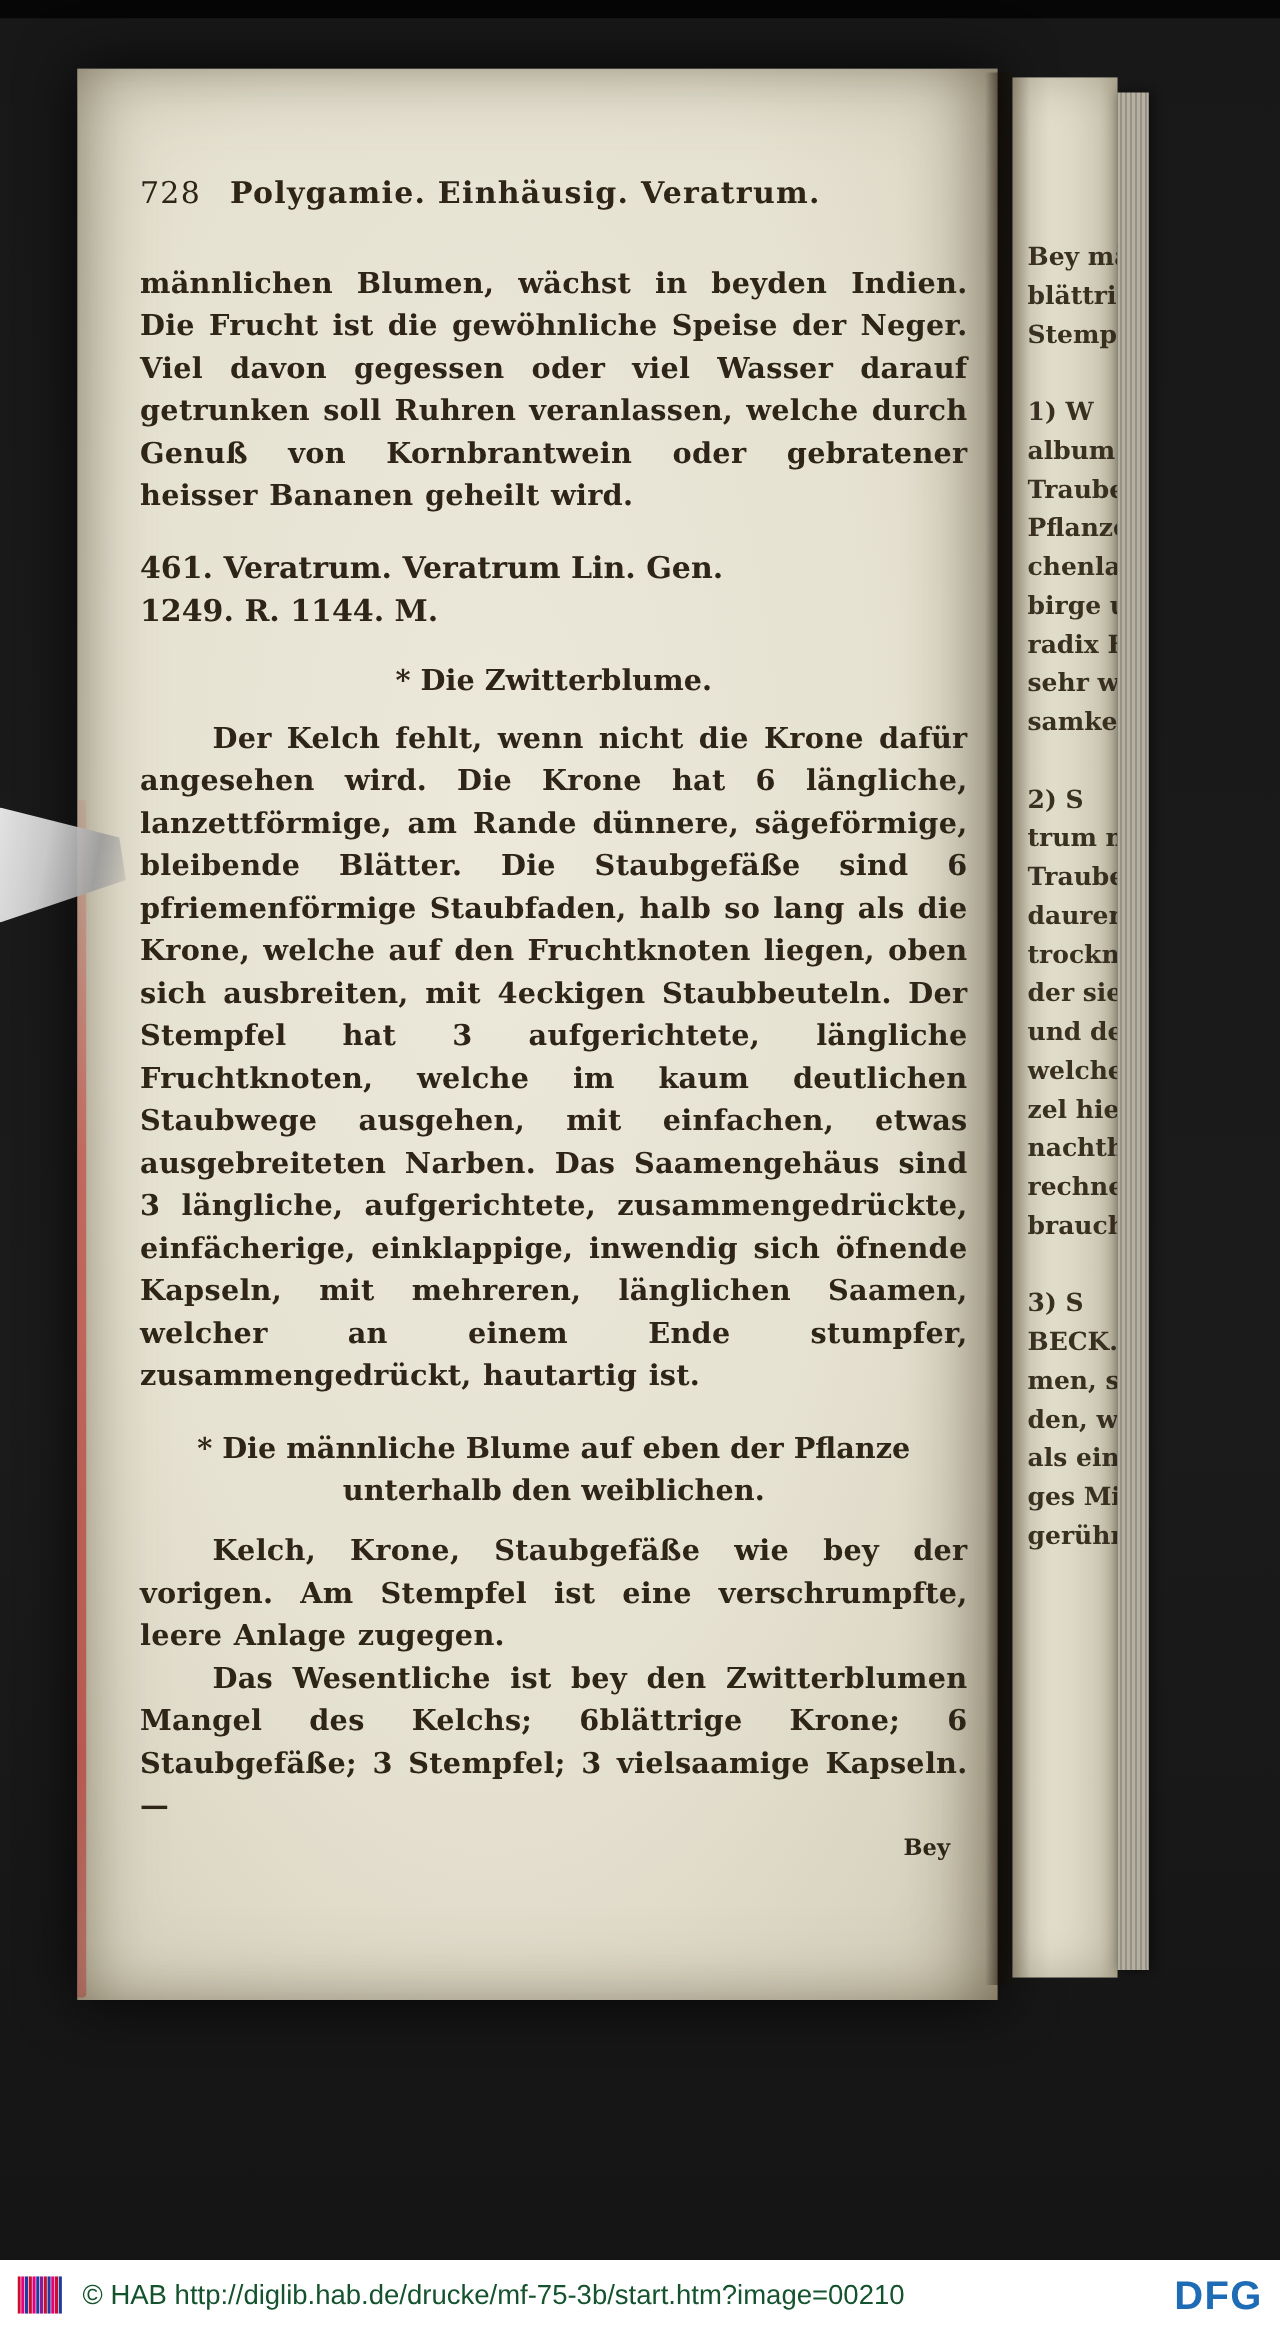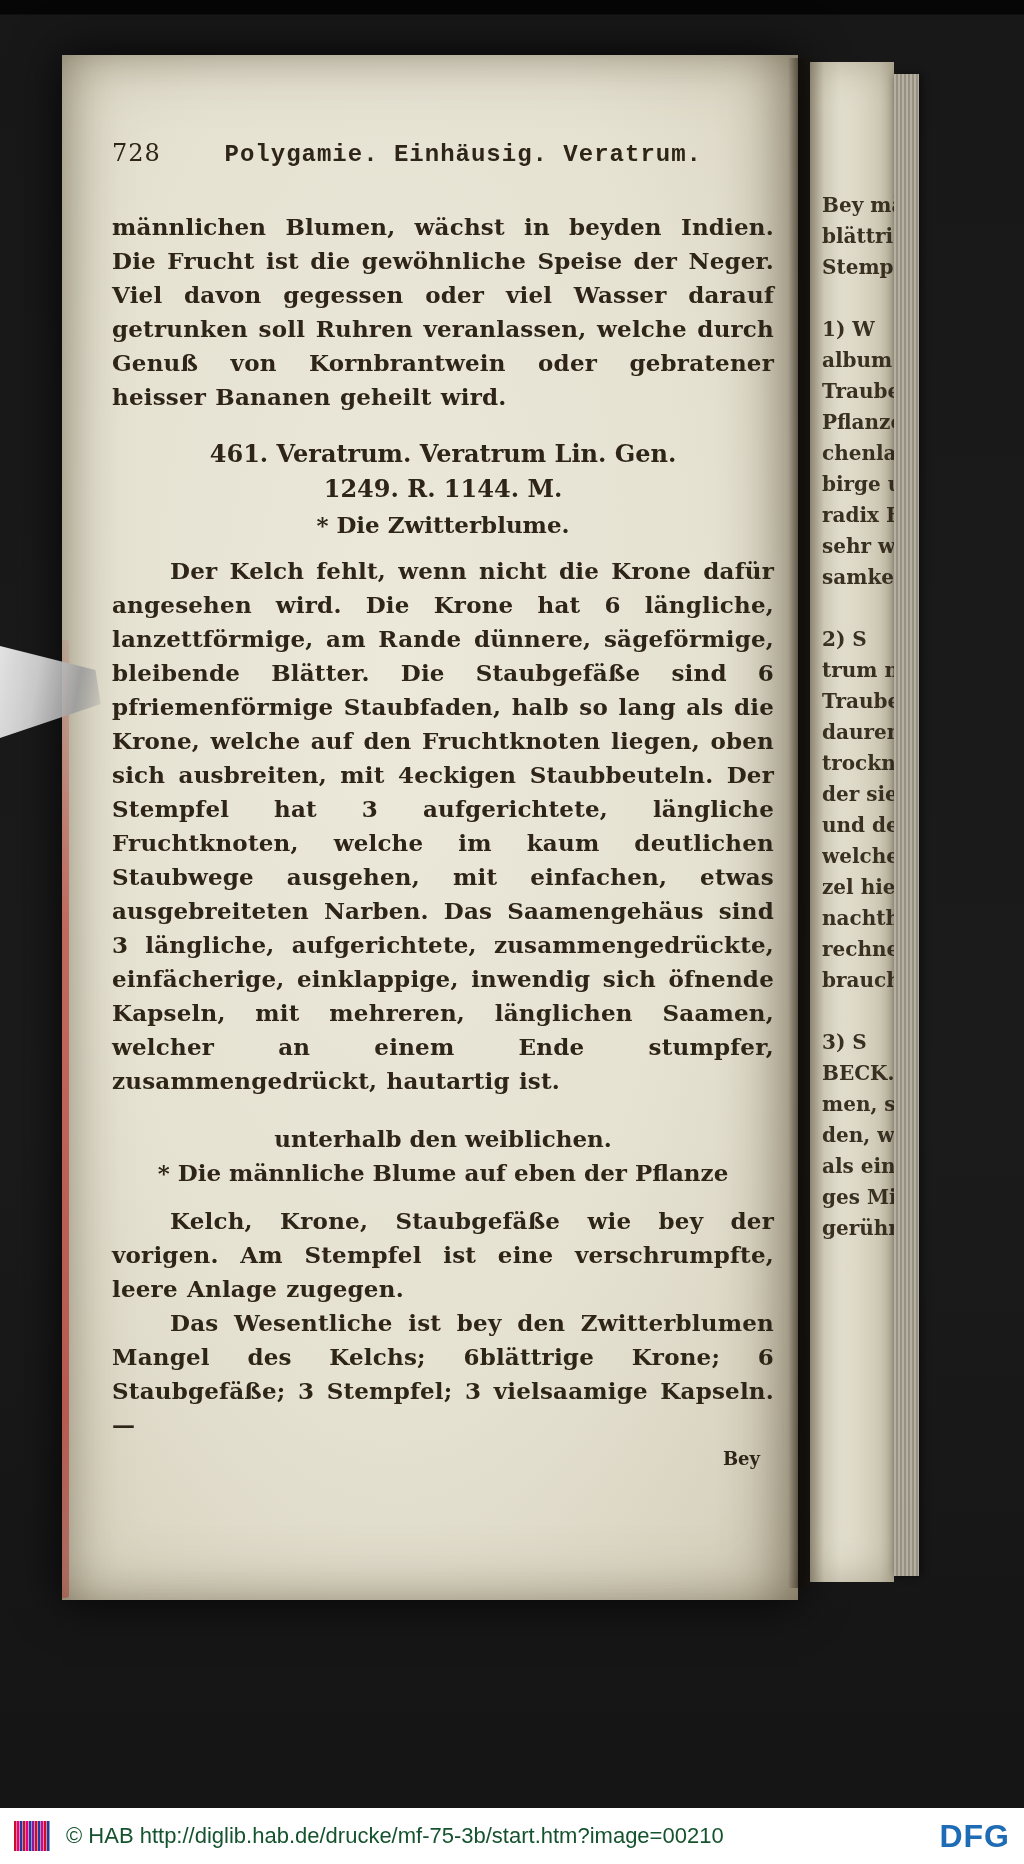--- a/index.html
+++ b/index.html
@@ -16,28 +16,28 @@
                 inset -34px 0 55px -22px rgba(60,45,25,0.50),
                 inset 26px 0 45px -22px rgba(85,75,50,0.45); }
   .red-edge { position:absolute; left:0; top:585px; width:7px; height:958px;
     background:linear-gradient(180deg, rgba(205,105,95,0.15), rgba(198,82,74,0.75) 30%, rgba(186,70,64,0.8) 80%, rgba(170,60,55,0.5));
     border-radius:0 3px 3px 0; }
 
   .text-block { position:absolute; left:50px; top:84px; width:662px; color:#2e2418; }
   .header-row { display:flex; align-items:baseline; font-size:24px; font-weight:bold;
                 margin-bottom:42px; letter-spacing:1px; }
   .pagenum { width:72px; font-weight:normal; }
-  .running { flex:1; text-align:right;font-family:Liberation Mono, monospace; }
+  .running { flex:1; text-align:left; }
   .hspacer { width:72px; }
 
   .para { font-size:23px; font-weight:bold; line-height:34px; text-align:justify;
           letter-spacing:0.2px; word-spacing:1px; }
   .indent { text-indent:58px; }
   .mb { margin-bottom:22px; }
-  .heading { text-align:center; font-size:24px; font-weight:bold; line-height:35px; margin-bottom:2px; }
+  .heading { font-size:24px; font-weight:bold; line-height:35px; margin-bottom:22px; }
   .subhead { text-align:center; font-size:23px; font-weight:bold; line-height:34px; margin-bottom:12px; }
   .subhead.two { margin-top:24px; margin-bottom:14px; }
   .catchword { text-align:right; font-size:18px; font-weight:bold; line-height:34px; padding-right:14px; }
 
   
   .gutter { position:absolute; left:788px; top:58px; width:28px; height:1530px;
     background:linear-gradient(90deg, rgba(0,0,0,0) 0%, rgba(20,12,5,0.55) 45%, rgba(25,18,8,0.35) 70%, rgba(0,0,0,0) 100%); }
   .page-right { position:absolute; left:810px; top:62px; width:84px; height:1520px; overflow:hidden;
     background:linear-gradient(90deg, #9a9280 0, #d9d4c2 14px, #e4e0cf 30px, #d7d2bf 70px, #c2bca8 100%);
     box-shadow: inset 0 0 40px rgba(90,80,55,0.35); }
@@ -83,22 +83,22 @@
       <div class="heading">
         <div>461. Veratrum. Veratrum Lin. Gen.</div>
         <div>1249. R. 1144. M.</div>
       </div>
 
       <div class="subhead">* Die Zwitterblume.</div>
 
       <p class="para indent">Der Kelch fehlt, wenn nicht die Krone dafür angesehen wird. Die Krone hat 6 längliche, lanzettförmige, am Rande dünnere, sägeförmige, bleibende Blätter. Die Staubgefäße sind 6 pfriemenförmige Staubfaden, halb so lang als die Krone, welche auf den Fruchtknoten liegen, oben sich ausbreiten, mit 4eckigen Staubbeuteln. Der Stempfel hat 3 aufgerichtete, längliche Fruchtknoten, welche im kaum deutlichen Staubwege ausgehen, mit einfachen, etwas ausgebreiteten Narben. Das Saamengehäus sind 3 längliche, aufgerichtete, zusammengedrückte, einfächerige, einklappige, inwendig sich öfnende Kapseln, mit mehreren, länglichen Saamen, welcher an einem Ende stumpfer, zusammengedrückt, hautartig ist.</p>
 
       <div class="subhead two">
+        <div>* Die männliche Blume auf eben der Pflanze</div>
         <div>unterhalb den weiblichen.</div>
-        <div>* Die männliche Blume auf eben der Pflanze</div>
       </div>
 
       <p class="para indent">Kelch, Krone, Staubgefäße wie bey der vorigen. Am Stempfel ist eine verschrumpfte, leere Anlage zugegen.</p>
       <p class="para indent">Das Wesentliche ist bey den Zwitterblumen Mangel des Kelchs; 6blättrige Krone; 6 Staubgefäße; 3 Stempfel; 3 vielsaamige Kapseln. —</p>
 
       <div class="catchword">Bey</div>
     </div>
   </div>
 
   <div class="gutter"></div>

